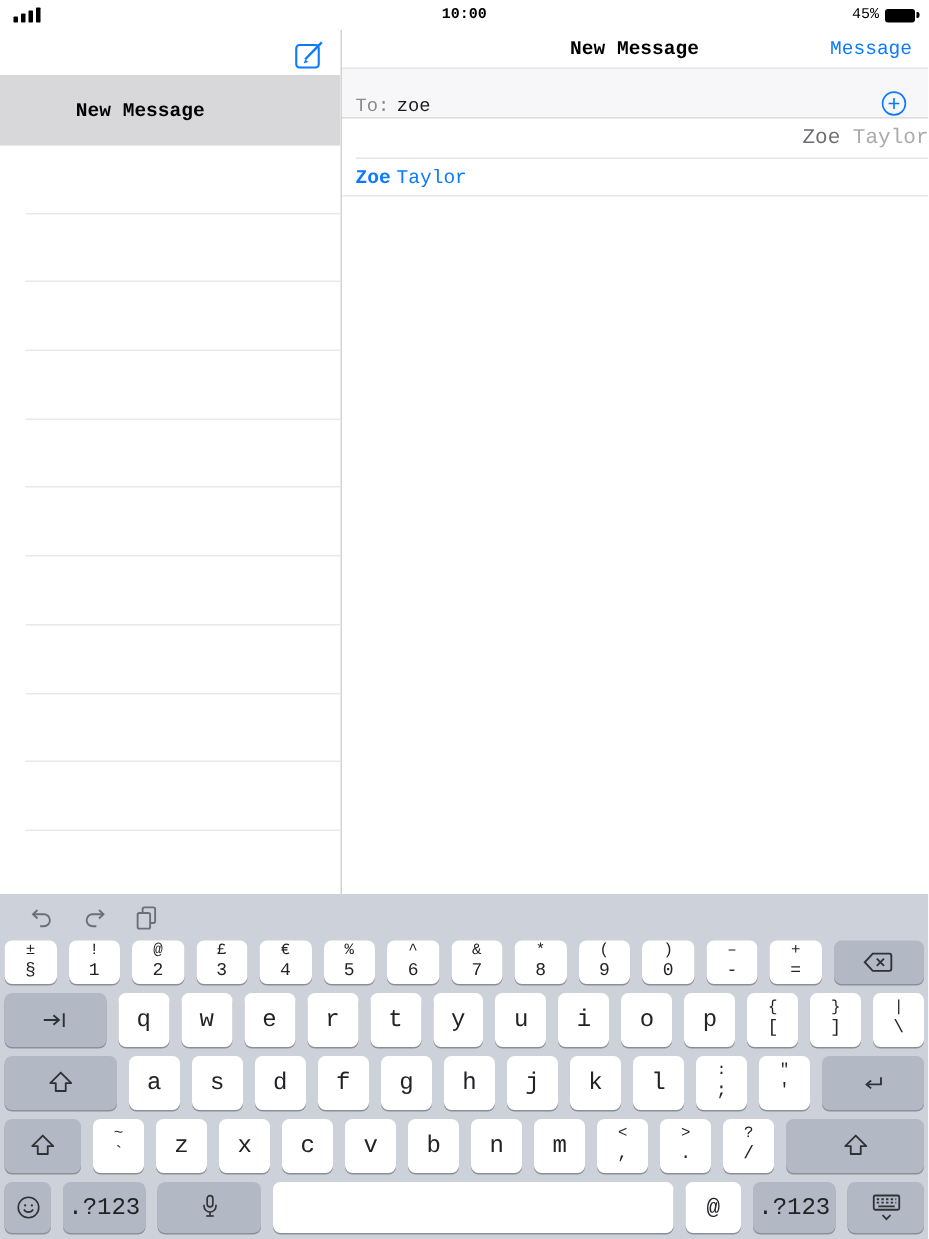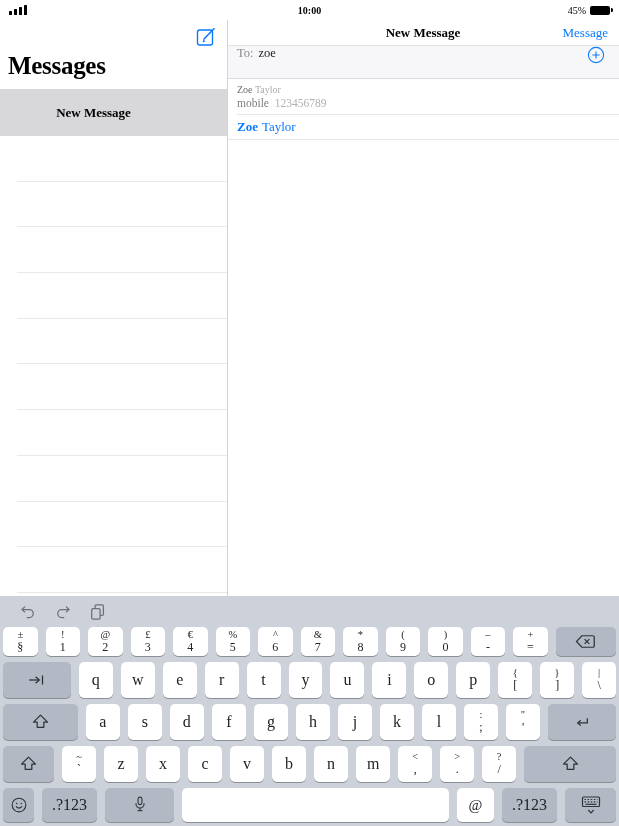--- a/index.html
+++ b/index.html
@@ -1,19 +1,19 @@
 <!DOCTYPE html>
 <html><head>
 <meta charset="utf-8">
 <style>
   * { margin:0; padding:0; box-sizing:border-box; }
   html,body { background:#fff; }
   .screen {
     position:relative; width:619px; height:826px; overflow:hidden;
-    background:#fff; font-family:Liberation Serif, serif;
+    background:#fff; font-family:Liberation Mono, monospace;
     color:#000;
   }
   
   .status-bar { position:absolute; top:0; left:0; width:619px; height:20px;
     display:flex; align-items:center; justify-content:space-between; padding:0 6px; background:#fff; z-index:10; }
   .signal { display:flex; align-items:flex-end; gap:2px; margin-left:3px; }
   .signal i { display:block; width:3px; background:#000; border-radius:0.5px; }
   .signal i:nth-child(1){height:3.5px;} .signal i:nth-child(2){height:5.5px;}
   .signal i:nth-child(3){height:7.5px;} .signal i:nth-child(4){height:9.5px;}
   .status-time { position:absolute; left:0; right:0; text-align:center; font-size:10px; font-weight:700; }
@@ -34,27 +34,27 @@
     padding-right:40px; font-size:13px; font-weight:700; color:#000; cursor:pointer; }
   .empty-row { height:45.7px; border-bottom:1px solid #e9e9eb; margin-left:17px; }
 
   
   .panel { flex:1; display:flex; flex-direction:column; background:#fff; }
   .panel-header { height:26px; position:relative; display:flex; align-items:center; justify-content:center;
     border-bottom:1px solid #e3e3e5; background:#fff; }
   .panel-title { font-size:13px; font-weight:700; }
   .cancel-btn { position:absolute; right:11px; top:0; height:100%; color:#0a7aff; font-size:13px;
     background:none; border:none; cursor:pointer; font-family:inherit; }
-  .to-row { height:33px; background:#f7f7f9; border-bottom:1px solid #dcdcde; display:flex; align-items:flex-start;
+  .to-row { height:33px; background:#f7f7f9; border-bottom:1px solid #dcdcde; display:flex; align-items:flex-end;
     padding:0 14px 0 10px; }
   .to-label { color:#8a8a8e; font-size:12.5px; margin-right:5px; }
   .to-value { color:#1b1b1d; font-size:12.5px; }
   .add-btn { margin-left:auto; background:none; border:none; width:18px; height:18px; padding:0; cursor:pointer; }
   .sugg-1 { margin-left:10px; border-bottom:1px solid #e6e6e8; padding:5px 0 5px 0; cursor:pointer; }
-  .sugg-name { font-size:10px; }
+  .sugg-name { font-size:14px;text-align:right; }
   .sugg-name .match { color:#6d6d72; }
   .sugg-name .rest { color:#ababb0; }
   .sugg-detail { font-size:11.5px; margin-top:2px; }
   .sugg-detail .d-label { color:#7f7f84; }
   .sugg-detail .d-value { color:#b0b0b5; margin-left:3px; }
   .sugg-2 { height:25px; display:flex; align-items:center; padding-left:10px; border-bottom:1px solid #e6e6e8;
     font-size:13px; cursor:pointer; }
   .sugg-2 .match { color:#0a7aff; font-weight:700; }
   .sugg-2 .rest { color:#0a7aff; margin-left:4px; }
 
@@ -107,21 +107,20 @@
     <aside class="sidebar">
       <div class="compose-row">
         <button class="compose-btn" title="">
           <svg width="26" height="26" viewBox="0 0 26 26" fill="none">
             <rect x="4.5" y="7" width="15" height="15" rx="2.2" stroke="#0a7aff" stroke-width="1.4"></rect>
             <path d="M10.5 16.5 L21.5 5.2" stroke="#0a7aff" stroke-width="1.6"></path>
             <path d="M10.5 16.5 l-1 2.9 2.9-1 z" fill="#0a7aff"></path>
           </svg>
         </button>
       </div>
-      <div class="sidebar-title">Messages</div>
       <div class="selected-row">
         <span>New Message</span>
       </div>
       <div>
         <div class="empty-row"></div>
         <div class="empty-row"></div>
         <div class="empty-row"></div>
         <div class="empty-row"></div>
         <div class="empty-row"></div>
         <div class="empty-row"></div>
@@ -145,24 +144,20 @@
             <circle cx="9" cy="9" r="7.6" stroke="#0a7aff" stroke-width="1.1"></circle>
             <path d="M9 5.4 V12.6 M5.4 9 H12.6" stroke="#0a7aff" stroke-width="1.1"></path>
           </svg>
         </button>
       </div>
       <div class="sugg-1">
         <div class="sugg-name">
           <span class="match">Zoe</span>
           <span class="rest">Taylor</span>
         </div>
-        <div class="sugg-detail">
-          <span class="d-label">mobile</span>
-          <span class="d-value">123456789</span>
-        </div>
       </div>
       <div class="sugg-2">
         <span class="match">Zoe</span>
         <span class="rest">Taylor</span>
       </div>
     </section>
   </div>
 
   <div class="keyboard">
     <div class="kb-toolbar">

